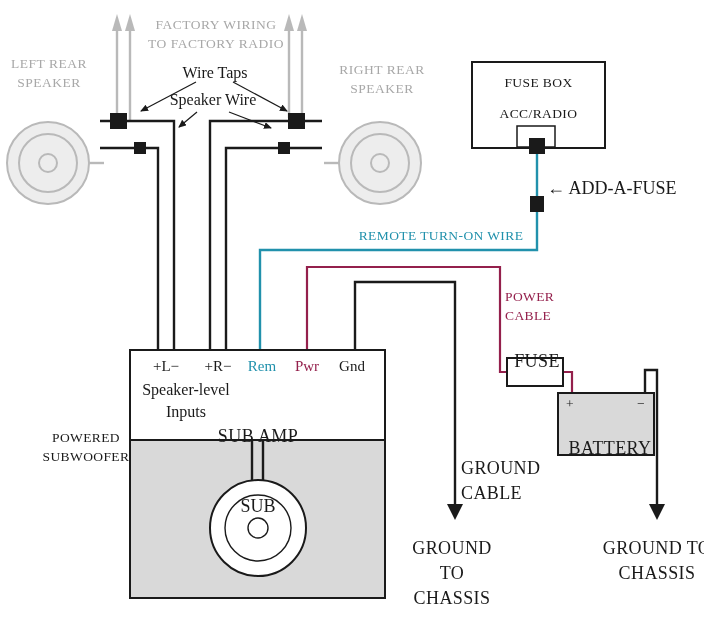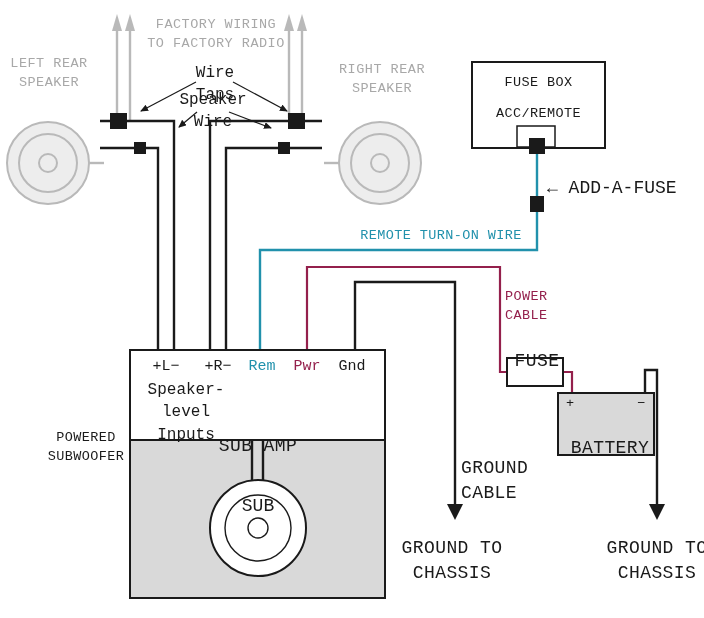--- a/index.html
+++ b/index.html
@@ -1,17 +1,17 @@
 <!DOCTYPE html>
 <html style="--wire: #1a1a1a; --remote: #2191ac; --power: #94204c; --muted: #a8a8a8; --muted_wire: #b9b9b9; --panel_fill: #d9d9d9;"><head>
 <meta charset="utf-8">
 <style>
   html,body{margin:0;padding:0;background:#fff}
   .stage{position:relative;width:704px;height:618px;background:#fff;
-         font-family:Liberation Mono, monospace;color:#1a1a1a;overflow:hidden}
+         font-family:Liberation Serif, serif;color:#1a1a1a;overflow:hidden}
   .stage svg{position:absolute;left:0;top:0;z-index:1}
   .lbl{position:absolute;z-index:2;white-space:pre-line;line-height:1.4}
   .center{text-align:center}
   .c-muted{color:var(--muted);letter-spacing:.5px}
   .c-remote{color:var(--remote)}
   .c-power{color:var(--power)}
   .fs12{font-size:16px}
   .fs13{font-size:18px}
   .fs14{font-size:13.5px}
   .term{font-size:15px}
@@ -115,41 +115,41 @@
   <div class="lbl center c-muted fs14" style="left:145px;top:16px;width:142px">FACTORY WIRING
 TO FACTORY RADIO</div>
   <div class="lbl center c-muted fs14" style="left:6px;top:55px;width:86px">LEFT REAR
 SPEAKER</div>
   <div class="lbl center c-muted fs14" style="left:336px;top:61px;width:92px">RIGHT REAR
 SPEAKER</div>
   <div class="lbl center fs12" style="left:179px;top:62px;width:72px">Wire Taps</div>
   <div class="lbl center fs12" style="left:169px;top:89px;width:88px">Speaker Wire</div>
 
   <div class="lbl center fs14 ls" style="left:474px;top:74px;width:129px">FUSE BOX</div>
-  <div class="lbl center fs14 ls" style="left:474px;top:105px;width:129px">ACC/REMOTE</div>
+  <div class="lbl center fs14 ls" style="left:474px;top:105px;width:129px">ACC/RADIO</div>
   <div class="lbl fs13" style="left:547px;top:176px">← ADD-A-FUSE</div>
 
   <div class="lbl center c-remote fs14 ls" style="left:350px;top:227px;width:182px">REMOTE TURN-ON WIRE</div>
   <div class="lbl c-power fs14 ls" style="left:505px;top:288px">POWER
 CABLE</div>
   <div class="lbl fs13 ls" style="left:461px;top:456px;width:80px">GROUND
 CABLE</div>
   <div class="lbl center fs13 ls" style="left:398px;top:536px;width:108px">GROUND TO
 CHASSIS</div>
   <div class="lbl center fs13 ls" style="left:602px;top:536px;width:110px">GROUND TO
 CHASSIS</div>
 
   <div class="lbl center term" style="left:146px;top:356px;width:40px">+L−</div>
   <div class="lbl center term" style="left:198px;top:356px;width:40px">+R−</div>
   <div class="lbl center term c-remote" style="left:242px;top:356px;width:40px">Rem</div>
   <div class="lbl center term c-power" style="left:288px;top:356px;width:38px">Pwr</div>
   <div class="lbl center term" style="left:333px;top:356px;width:38px">Gnd</div>
   <div class="lbl center fs12" style="left:141px;top:379px;width:90px">Speaker-level
 Inputs</div>
-  <div class="lbl center fs13 ls" style="left:201px;top:434px;width:114px">SUB AMP</div>
+  <div class="lbl center fs13 ls" style="left:201px;top:424px;width:114px">SUB AMP</div>
   <div class="lbl center fs14 ls" style="left:36px;top:429px;width:100px">POWERED
 SUBWOOFER</div>
   <div class="lbl center fs13" style="left:234px;top:494px;width:48px">SUB</div>
 
   <div class="lbl center fs13 ls" style="left:509px;top:349px;width:56px">FUSE</div>
   <div class="lbl center fs13 ls" style="left:560px;top:436px;width:100px">BATTERY</div>
   <div class="lbl fs14" style="left:566px;top:395px">+</div>
   <div class="lbl fs14" style="left:637px;top:395px">−</div>
 
 </div>

